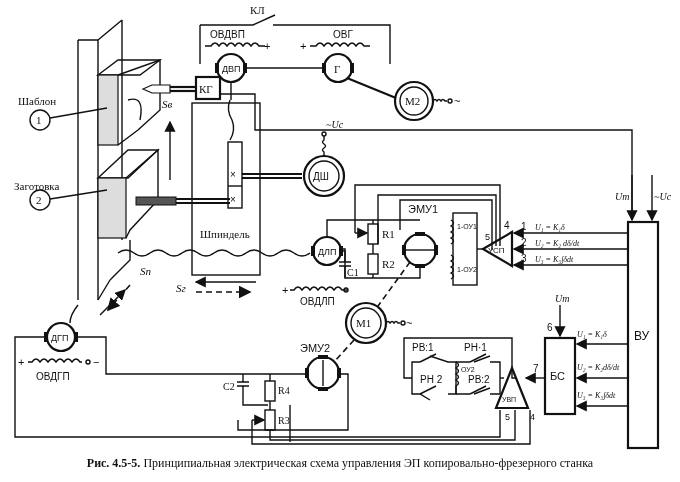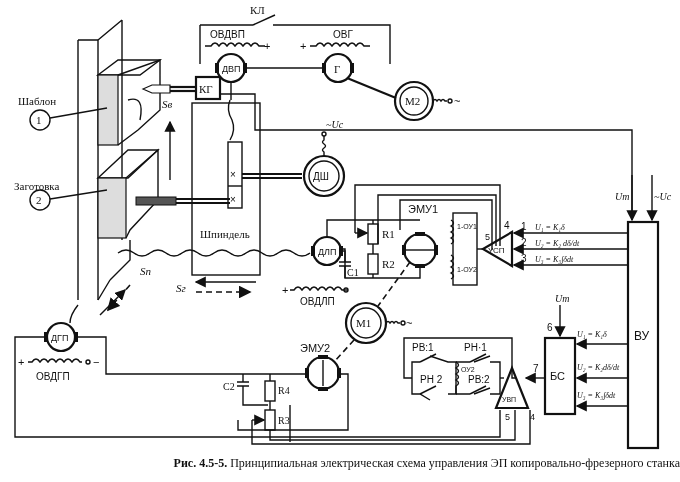--- a/index.html
+++ b/index.html
@@ -3,21 +3,21 @@
 <meta charset="utf-8">
 <style>
   html,body{margin:0;padding:0;background:#fff;}
   body{width:680px;height:482px;overflow:hidden;position:relative;font-family:"Liberation Serif",serif;color:#111;}
   svg{position:absolute;left:0;top:0;}
   .t{font-family:"Liberation Serif",serif;fill:#111;}
   .ts{font-family:"Liberation Sans",sans-serif;fill:#111;}
   .ln{stroke:#111;stroke-width:1.4;fill:none;}
   .lnb{stroke:#111;stroke-width:2.2;fill:none;}
   .dash{stroke:#111;stroke-width:1.6;fill:none;stroke-dasharray:6 4;}
-  #caption{position:absolute;left:0;top:456px;width:680px;text-align:right;font-size:12px;font-family:"Liberation Serif",serif;}
+  #caption{position:absolute;left:0;top:456px;width:680px;text-align:center;font-size:12px;font-family:"Liberation Serif",serif;}
   #caption b{font-weight:bold;}
 </style>
 </head>
 <body>
 
 <svg width="680" height="456" viewBox="0 0 680 456">
   <defs>
     <marker id="arr" markerWidth="8" markerHeight="8" refX="7" refY="4" orient="auto">
       <path d="M0,0 L8,4 L0,8 z" fill="#111"></path>
     </marker>

